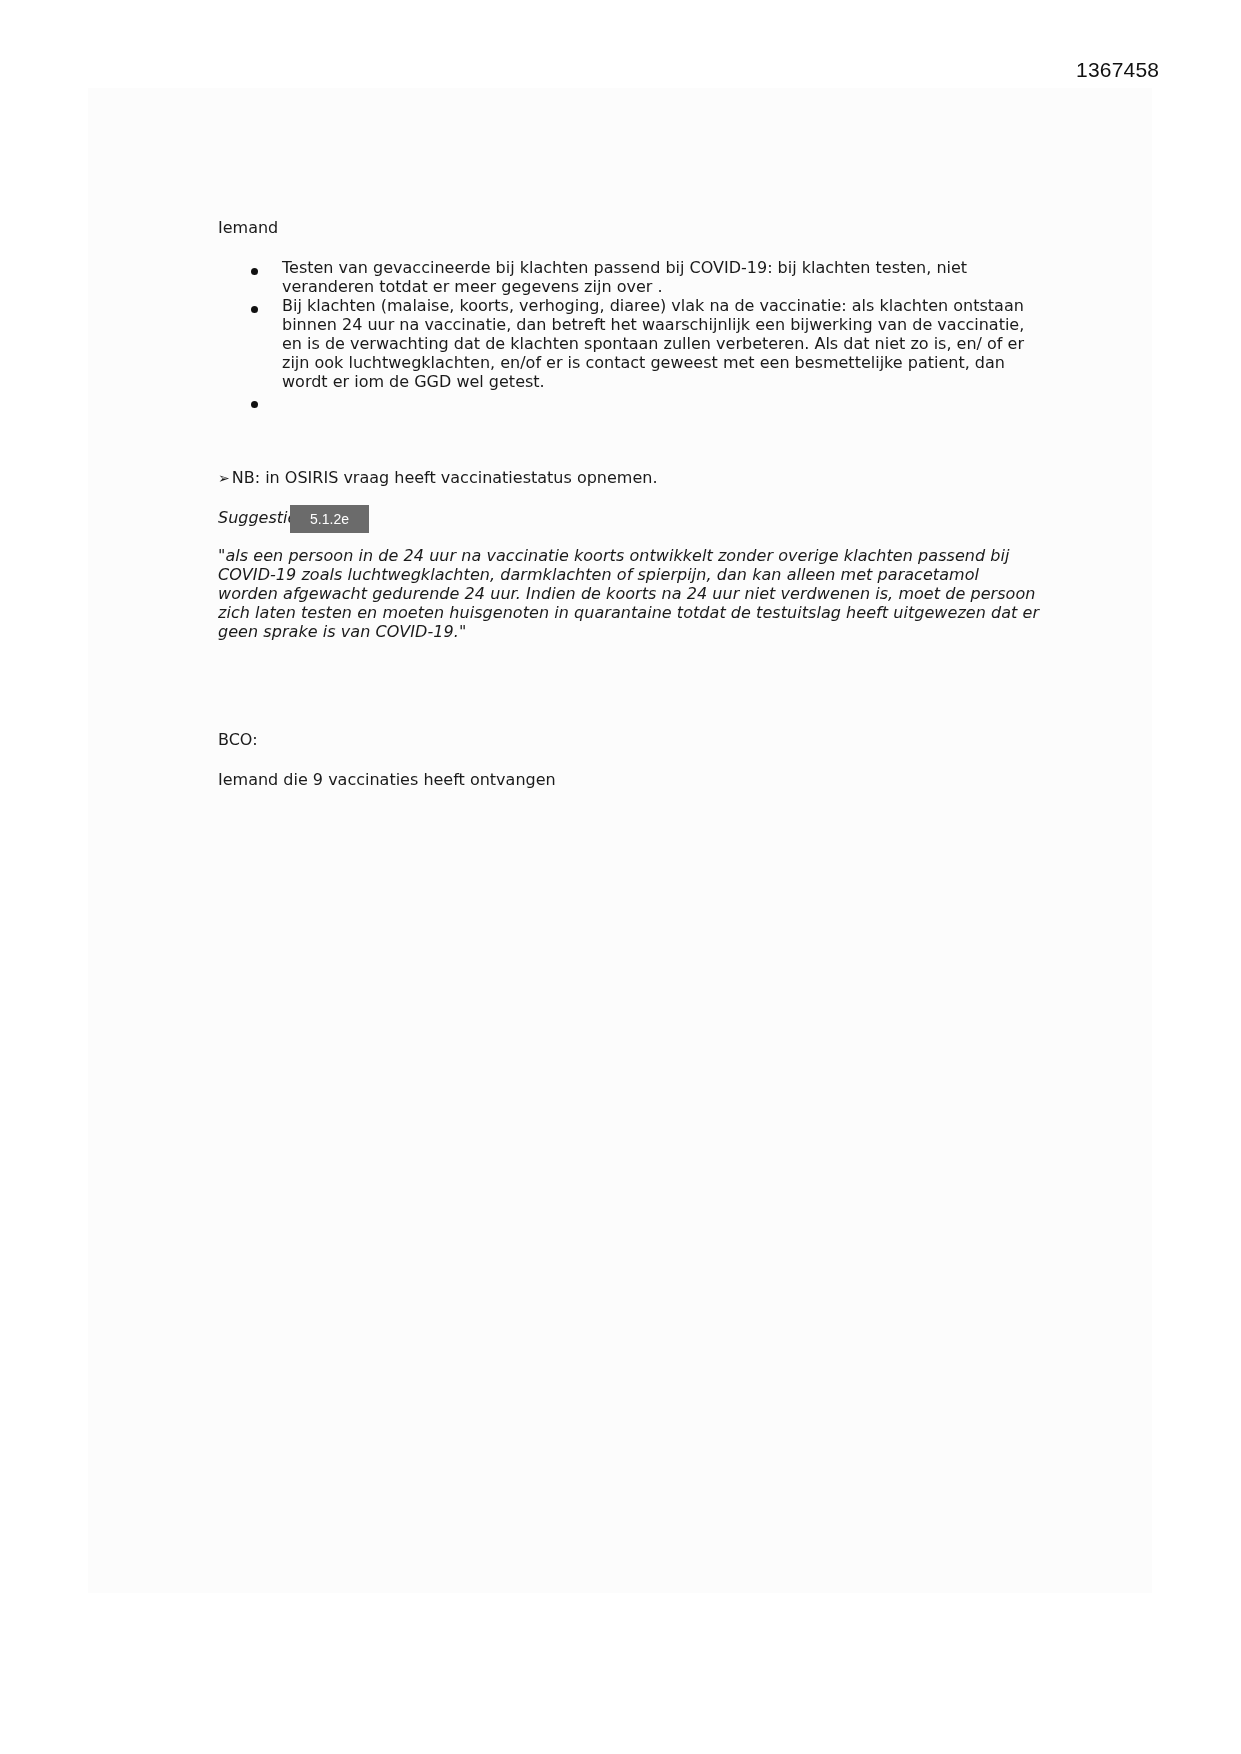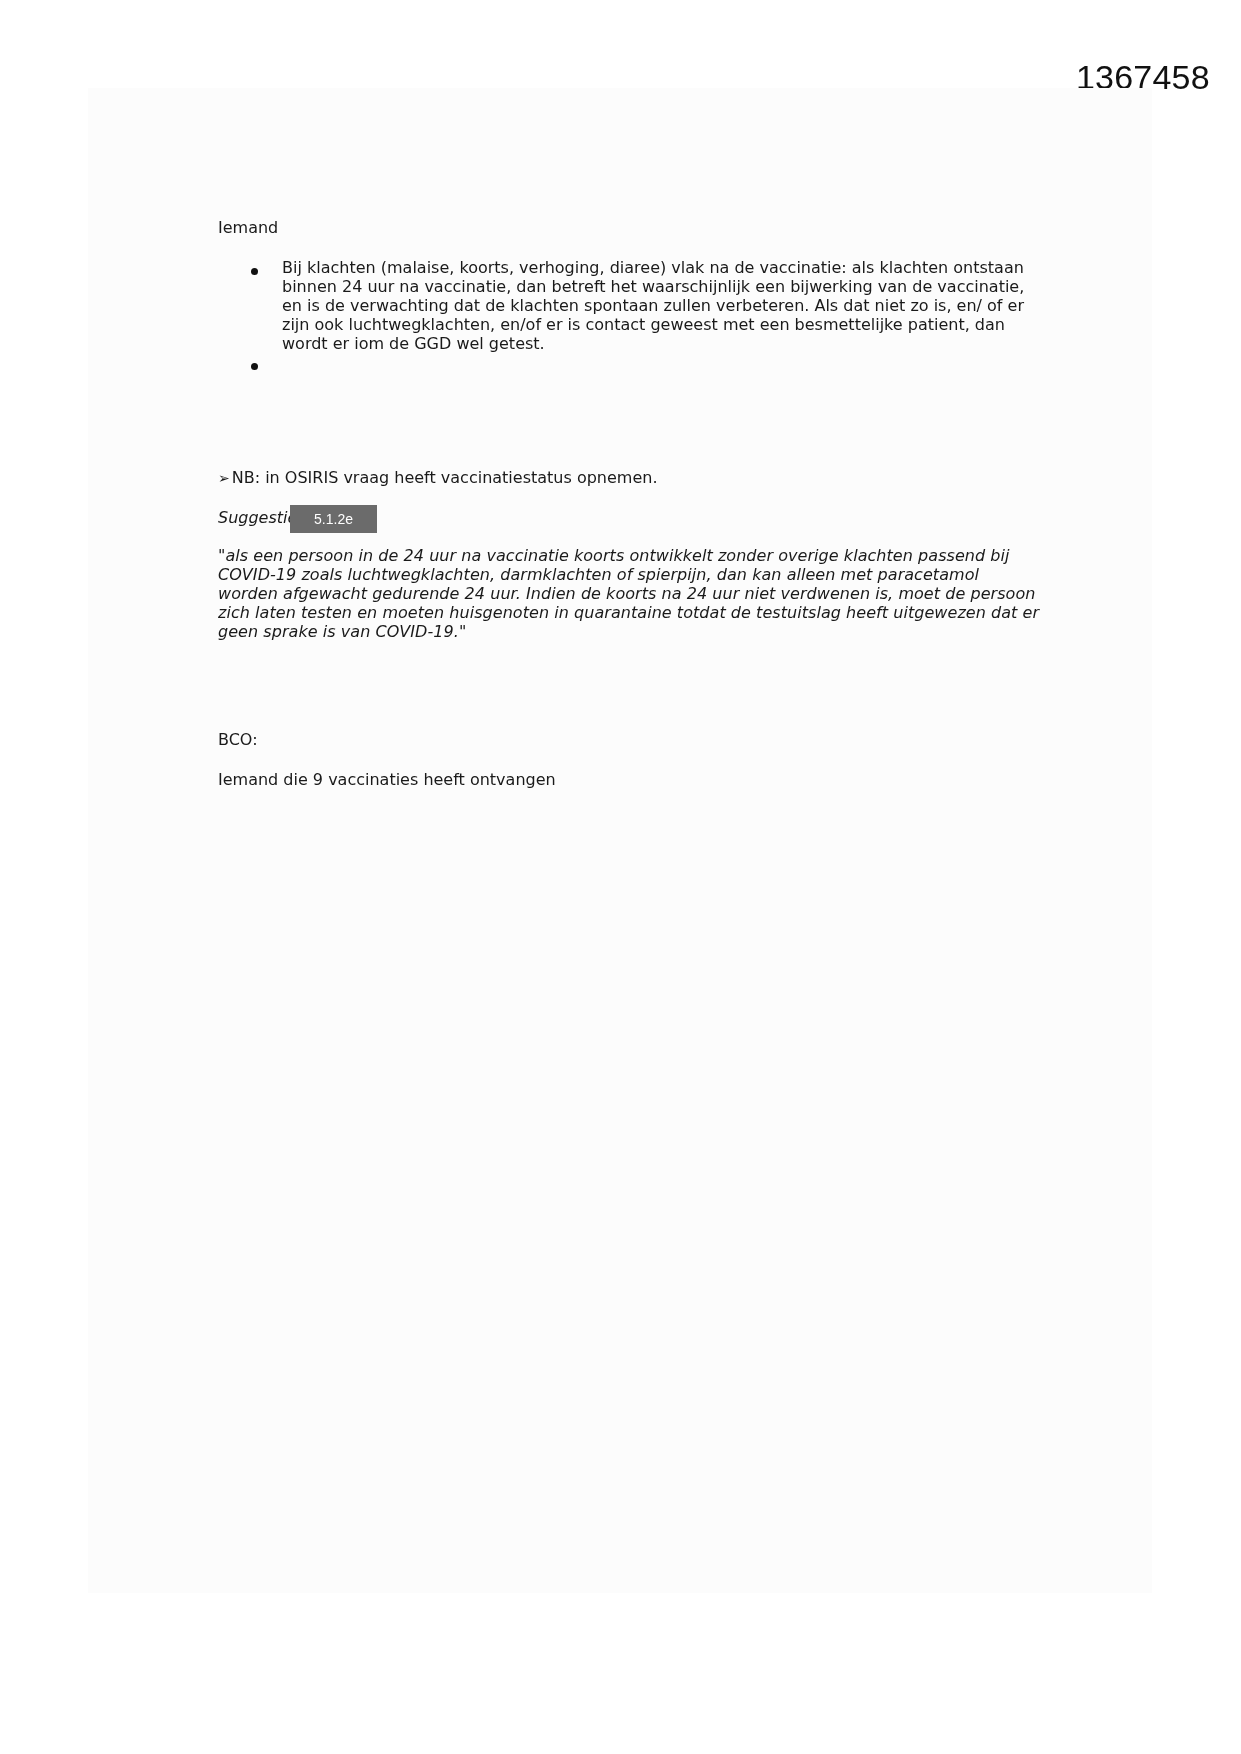--- a/index.html
+++ b/index.html
@@ -13,21 +13,21 @@
       position: relative;
       overflow: hidden;
       font-family: "DejaVu Sans", sans-serif;
       color: #1a1a1a;
     }
     .doc-id {
       position: absolute;
       top: 58px;
       left: 1076px;
       font-family: "Liberation Sans", sans-serif;
-      font-size: 34px;
+      font-size: 21px;
       color: #111;
       letter-spacing: 0.2px;
     }
     .inner-page {
       position: absolute;
       left: 88px;
       top: 88px;
       width: 1064px;
       height: 1505px;
       background: #fcfcfc;
@@ -59,21 +59,21 @@
       background: #111;
     }
     .bullet-empty { height: 25.6px; }
     .nb-line { top: 468px; left: 218px; }
     .nb-arrow { font-size: 14px; margin-right: 2px; }
     .suggestie { top: 508px; left: 218px; font-style: italic; }
     .redaction {
       position: absolute;
       left: 290px;
       top: 505px;
-      width: 87px;
+      width: 79px;
       height: 28px;
       background: #6b6b6b;
       color: #ffffff;
       font-family: "Liberation Sans", sans-serif;
       font-size: 14px;
       line-height: 28px;
       text-align: center;
     }
     .quote {
       position: absolute;
@@ -90,20 +90,22 @@
 </head>
 <body>
 
 <div class="doc-id">1367458</div>
 
 <div class="inner-page"></div>
 
 <div class="abs heading-testen">Iemand</div>
 
 <ul class="bullet-list">
+  <li class="bullet-item">Testen van gevaccineerde bij klachten passend bij COVID-19: bij klachten testen, niet
+veranderen totdat er meer gegevens zijn over .</li>
   <li class="bullet-item">Bij klachten (malaise, koorts, verhoging, diaree) vlak na de vaccinatie: als klachten ontstaan
 binnen 24 uur na vaccinatie, dan betreft het waarschijnlijk een bijwerking van de vaccinatie,
 en is de verwachting dat de klachten spontaan zullen verbeteren. Als dat niet zo is, en/ of er
 zijn ook luchtwegklachten, en/of er is contact geweest met een besmettelijke patient, dan
 wordt er iom de GGD wel getest.</li>
   <li class="bullet-item bullet-empty"></li>
 </ul>
 
 <div class="abs nb-line">
   <span class="nb-arrow">➢</span><span>NB: in OSIRIS vraag heeft vaccinatiestatus opnemen.</span>

